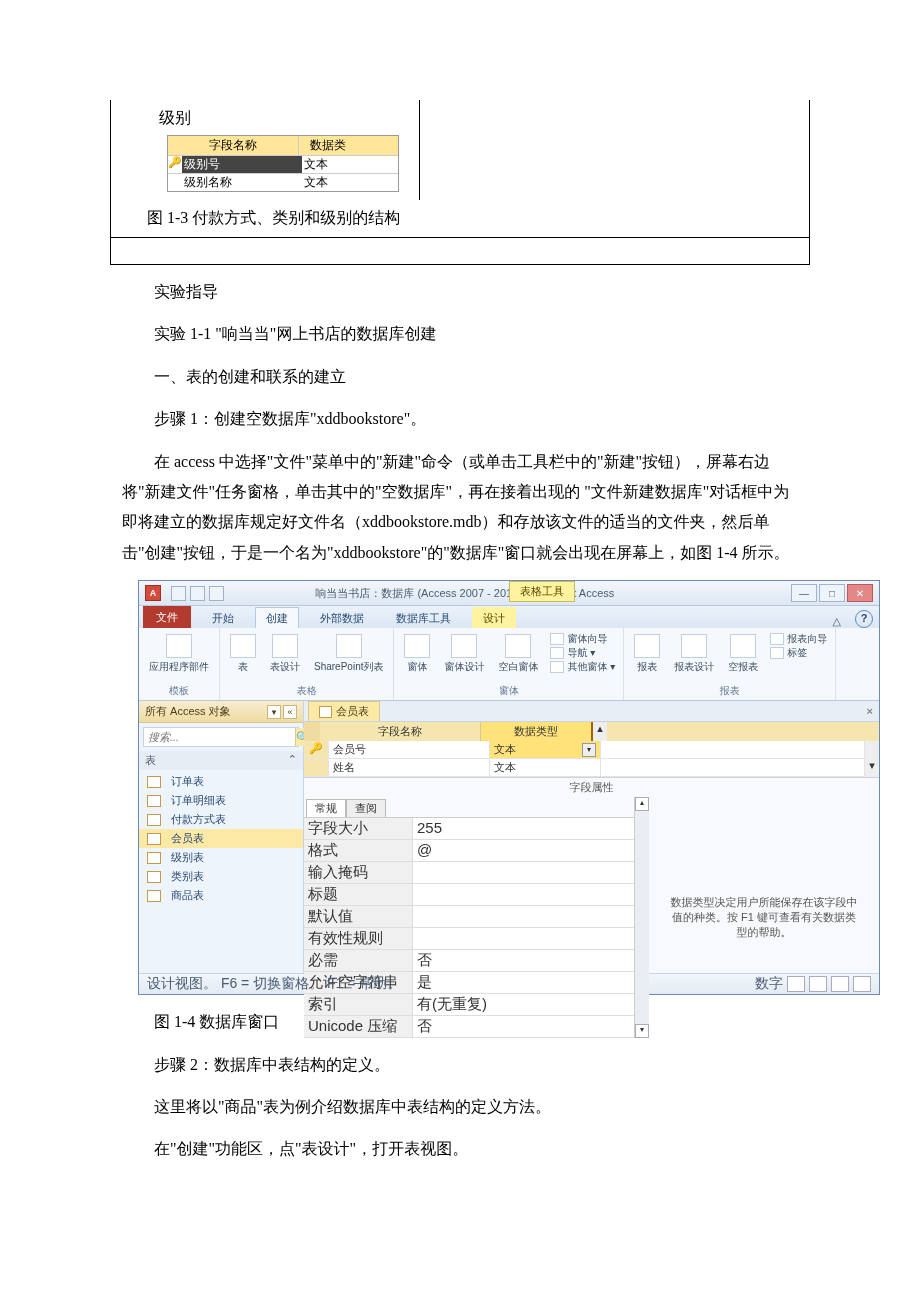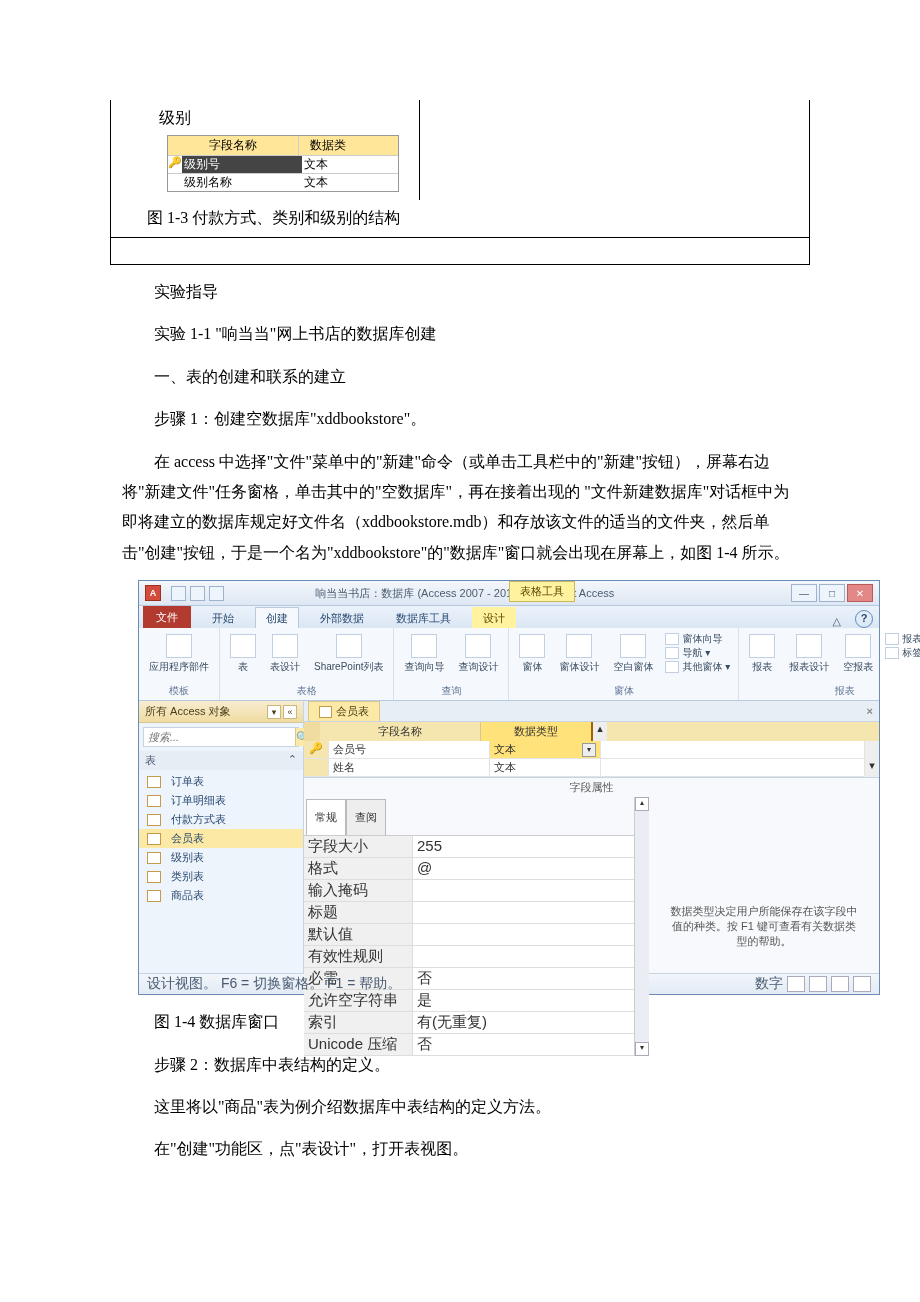--- a/index.html
+++ b/index.html
@@ -226,21 +226,21 @@
   .dg-row .dtc { width: 102px; display: flex; justify-content: space-between; align-items: center;}
   .dg-row .dtc.hl { background: #ffe27a;}
   .dg-row .dtc .dd { width: 12px; height: 12px; border: 1px solid #999; background: #eee; text-align: center; font-size: 8px; line-height: 11px;}
   .dg-row .dc { flex: 1;}
   .field-props-title {
     text-align: center; font-size: 11px; color: #555; padding: 2px 0; background: #f7f9fc; border-top: 1px solid #c7d4e3;
   }
   .props-area { display: flex; flex: 1;}
   .props-left { width: 330px; display: flex; flex-direction: column;}
   .subtabs { display: flex; font-size: 11px; margin: 2px 0 0 2px;}
-  .subtabs .st { padding: 10px 8px; border: 1px solid #bbb; border-bottom: none; background: #eee;}
+  .subtabs .st { padding: 1px 8px; border: 1px solid #bbb; border-bottom: none; background: #eee;}
   .subtabs .st.act { background: #fff;}
   .props-grid { flex: 1; border-top: 1px solid #ccc;}
   .prow { display: flex; font-size: 15px;}
   .prow .pn { width: 100px; padding: 1px 4px; background: #f0f0f0; border-bottom: 1px solid #ddd; border-right: 1px solid #ddd;}
   .prow .pv { flex: 1; padding: 1px 4px; background: #fff; border-bottom: 1px solid #ddd;}
   .props-scroll {
     width: 14px; background: #eaeef4; border-left: 1px solid #ccc;
     display: flex; flex-direction: column; align-items: center; justify-content: flex-start;
   }
   .props-scroll span { width: 12px; height: 12px; border: 1px solid #aab; background: #fff; font-size: 8px; text-align: center;}
@@ -350,33 +350,20 @@
                 <div class="ricon"></div>
                 <div class="rlabel">SharePoint列表</div>
               </div>
           </div>
           <div class="glabel">表格</div>
         </div>
         <div class="rgroup">
           <div class="items">
             <div class="ritem">
                 <div class="ricon"></div>
-                <div class="rlabel">查询向导</div>
-              </div>
-            <div class="ritem">
-                <div class="ricon"></div>
-                <div class="rlabel">查询设计</div>
-              </div>
-          </div>
-          <div class="glabel">查询</div>
-        </div>
-        <div class="rgroup">
-          <div class="items">
-            <div class="ritem">
-                <div class="ricon"></div>
                 <div class="rlabel">窗体</div>
               </div>
             <div class="ritem">
                 <div class="ricon"></div>
                 <div class="rlabel">窗体设计</div>
               </div>
             <div class="ritem">
                 <div class="ricon"></div>
                 <div class="rlabel">空白窗体</div>
               </div>

